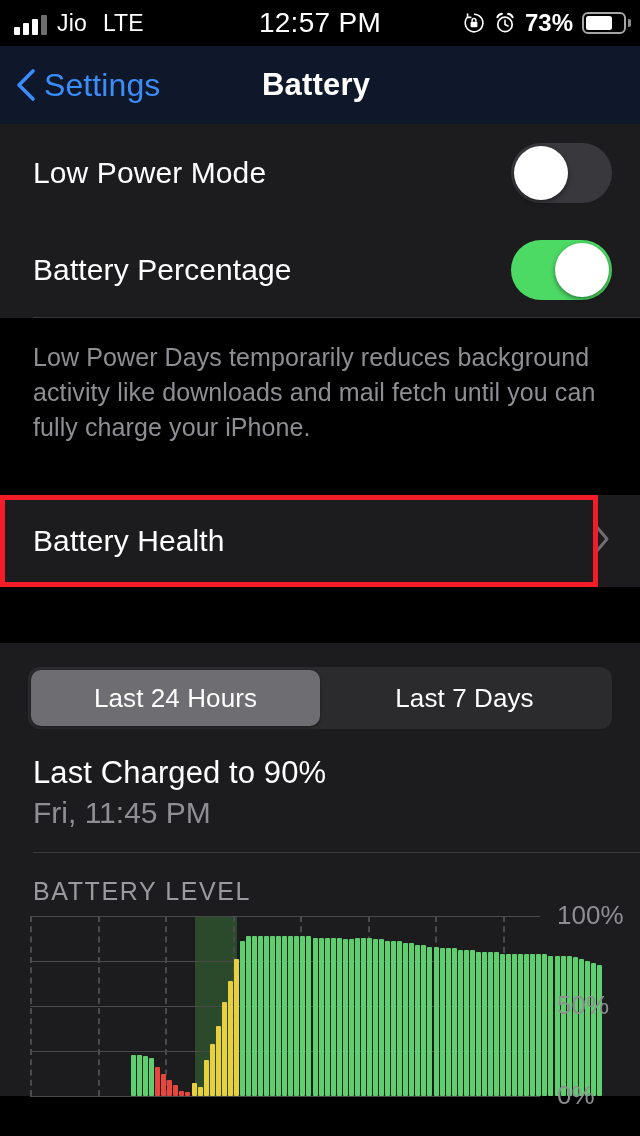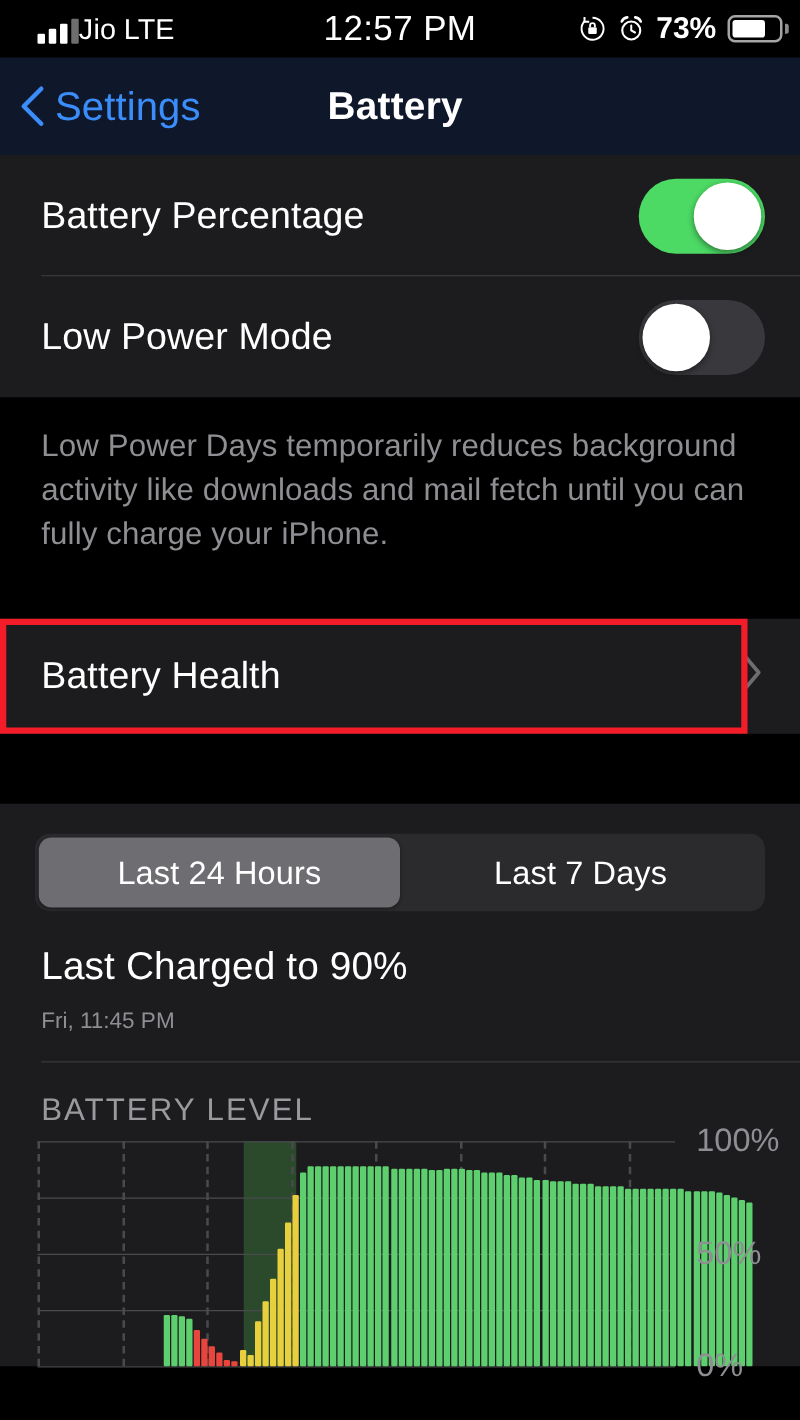--- a/index.html
+++ b/index.html
@@ -10,21 +10,21 @@
     overflow: hidden;
   }
   .screen { position: relative; width: 640px; height: 1136px; background: #000; }
 
   
   .statusbar {
     position: relative; height: 46px; width: 640px;
     background: #000; color: #fff;
     display: flex; align-items: center;
   }
-  .sb-left { display: flex; align-items: flex-end; padding-left: 30px; }
+  .sb-left { display: flex; align-items: flex-end; gap: 10px; padding-left: 14px; }
   .signal { display: flex; align-items: flex-end; gap: 3px; height: 20px; }
   .signal i { display: block; width: 6px; background: #fff; border-radius: 1px; }
   .signal i:nth-child(1){ height: 8px; }
   .signal i:nth-child(2){ height: 12px; }
   .signal i:nth-child(3){ height: 16px; }
   .signal i:nth-child(4){ height: 20px; background: #6e6e6e; }
   .sb-carrier { font-size: 23px; line-height: 23px; letter-spacing: .2px; }
   .sb-net { font-size: 23px; line-height: 23px; margin-left: 6px; }
   .sb-time {
     position: absolute; left: 0; right: 0; text-align: center;
@@ -121,21 +121,21 @@
     display: flex; padding: 3px; cursor: pointer;
   }
   .seg {
     flex: 1; display: flex; align-items: center; justify-content: center;
     font-size: 26px; color: #fff; border-radius: 10px; letter-spacing: .1px;
   }
   .seg.active { background: #6d6d72; box-shadow: 0 1px 3px rgba(0,0,0,.4); }
 
   .charge-block { padding: 26px 33px 0 33px; }
   .charge-title { font-size: 31px; color: #fff; letter-spacing: .1px; }
-  .charge-sub { font-size: 18px; color: #8e8e93; margin-top: 15px; }
+  .charge-sub { font-size: 30px; color: #8e8e93; margin-top: 5px; }
   .thin-sep { height: 1px; background: #38383a; margin: 22px 0 0 33px; }
 
   .chart-head {
     font-size: 25px; color: #9a9a9e; letter-spacing: 1.6px;
     padding: 24px 0 10px 33px;
   }
 
   
   .chart { position: relative; height: 180px; margin-left: 30px; width: 610px; }
   .plot { position: absolute; left: 0; top: 0; width: 510px; height: 180px; }
@@ -200,31 +200,31 @@
           <path d="M19 4 L5 18 L19 32" fill="none" stroke="#3b8dfa" stroke-width="3.6" stroke-linecap="round" stroke-linejoin="round"></path>
         </svg>
       </span>
       <span class="nav-back-label">Settings</span>
     </div>
     <div class="nav-title">Battery</div>
   </div>
 
   <div class="group">
     <div class="row">
+      <span class="row-label">Low Power Mode</span>
+      <span class="toggle off">
+          <span class="knob"></span>
+        </span>
+    </div>
+    <div class="row">
       <span class="row-label">Battery Percentage</span>
       <span class="toggle on">
           <span class="knob"></span>
         </span>
       <span class="sep"></span>
-    </div>
-    <div class="row">
-      <span class="row-label">Low Power Mode</span>
-      <span class="toggle off">
-          <span class="knob"></span>
-        </span>
     </div>
   </div>
 
   <div class="footnote">Low Power Days temporarily reduces background activity like downloads and mail fetch until you can fully charge your iPhone.</div>
 
   <div class="health-wrap">
     <div class="health-row">
       <span class="row-label">Battery Health</span>
       <span class="chev-right">
         <svg width="20" height="34" viewBox="0 0 20 34">

